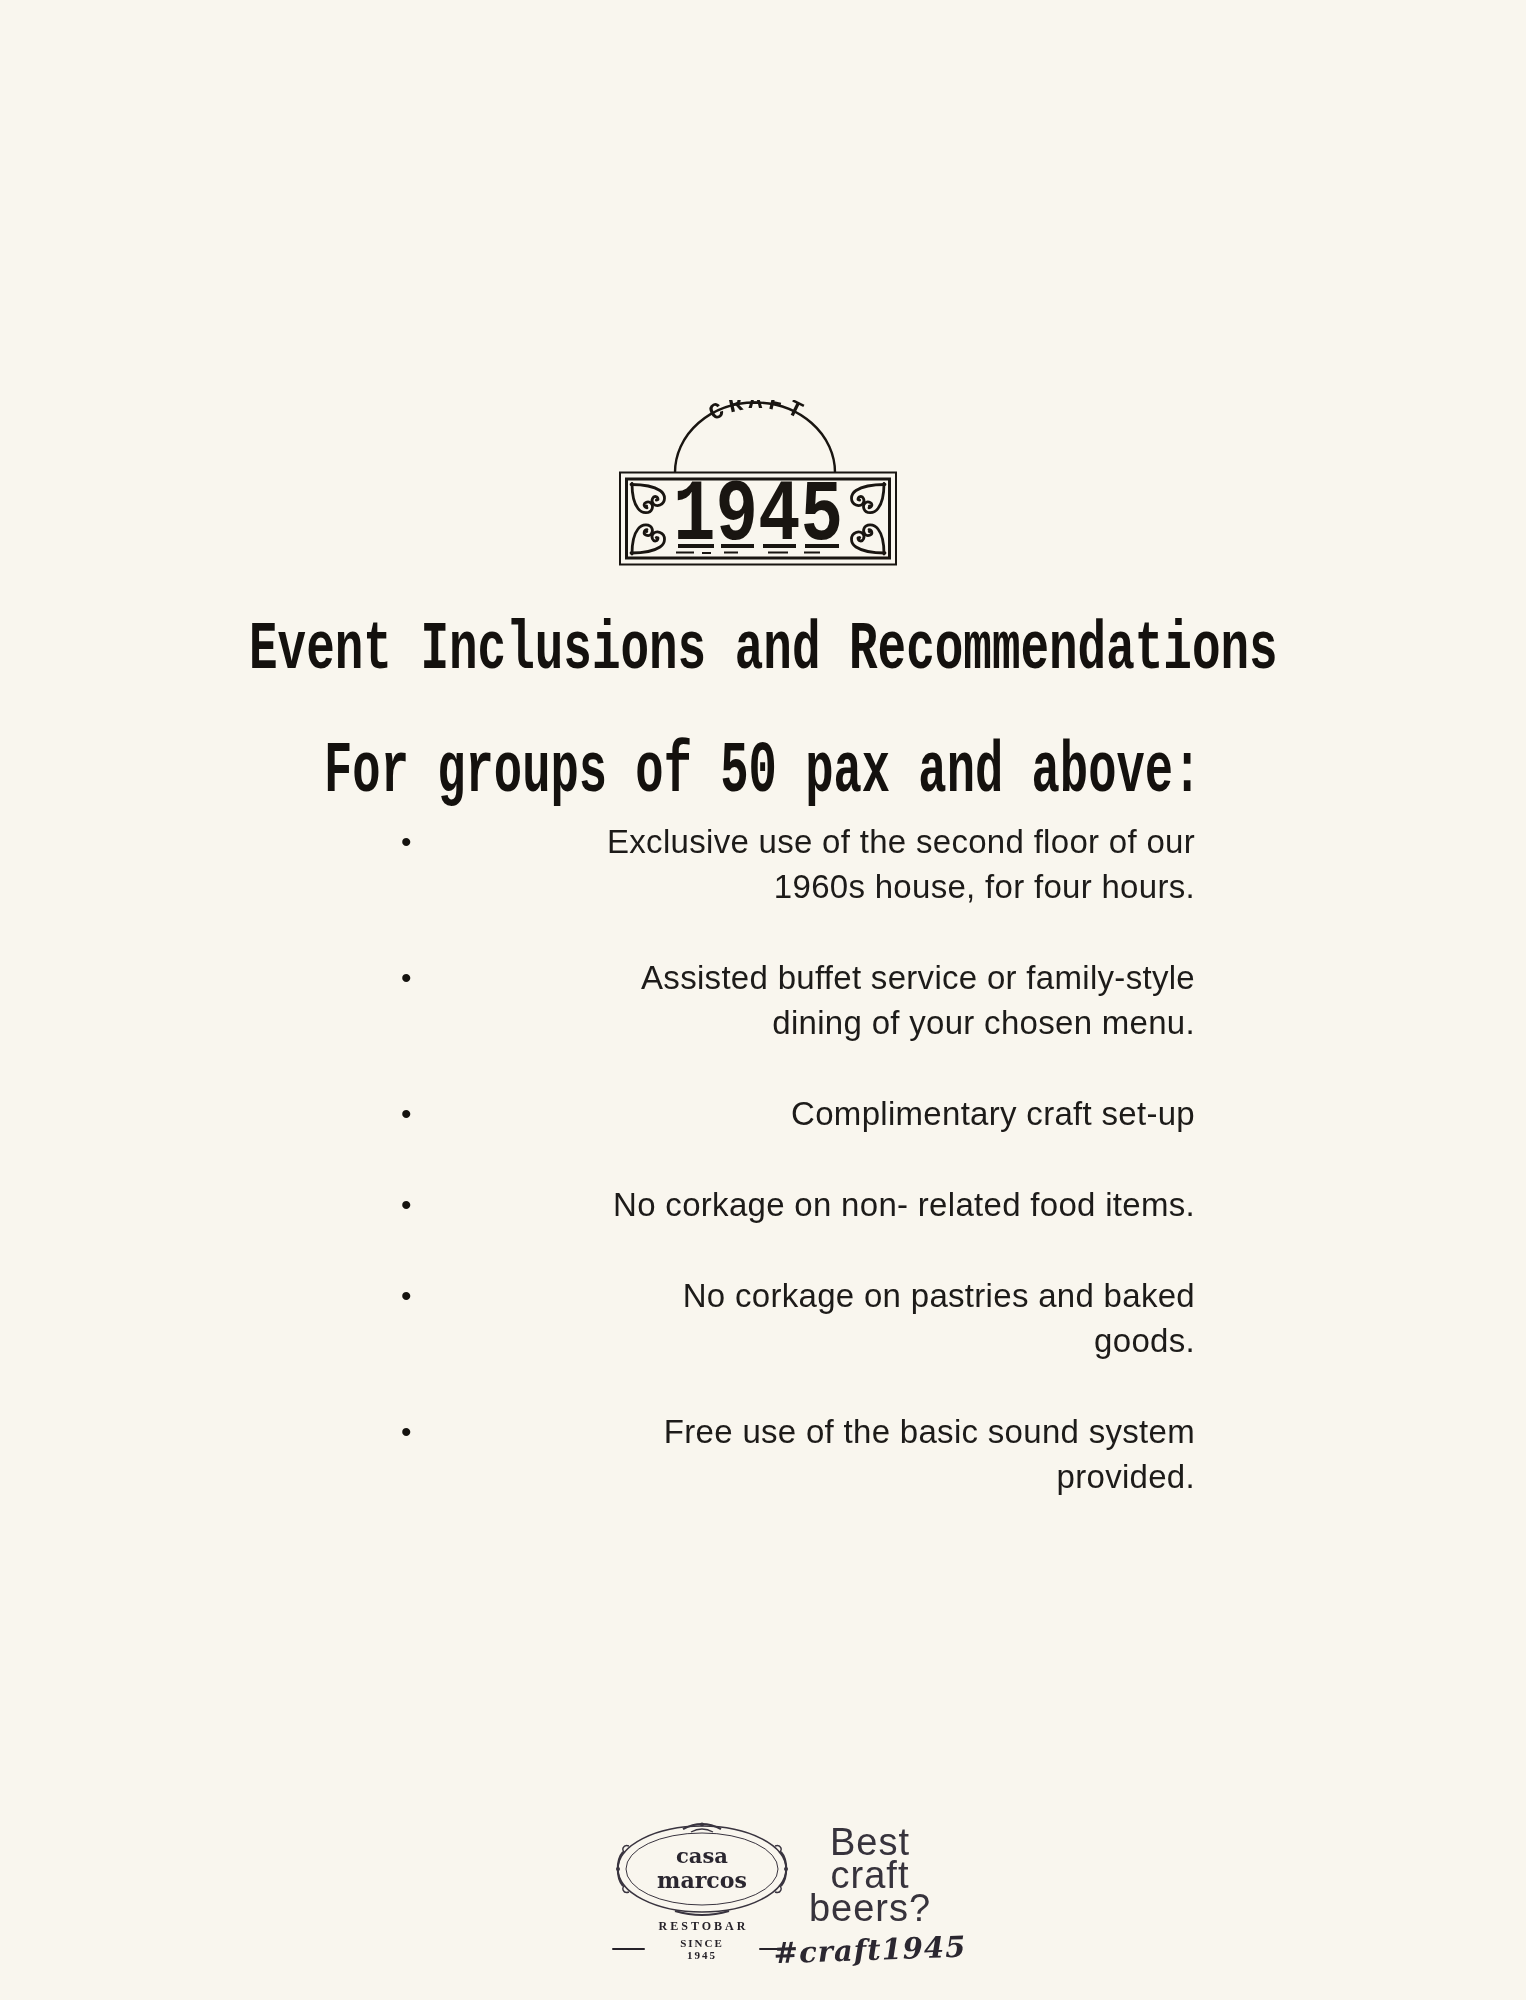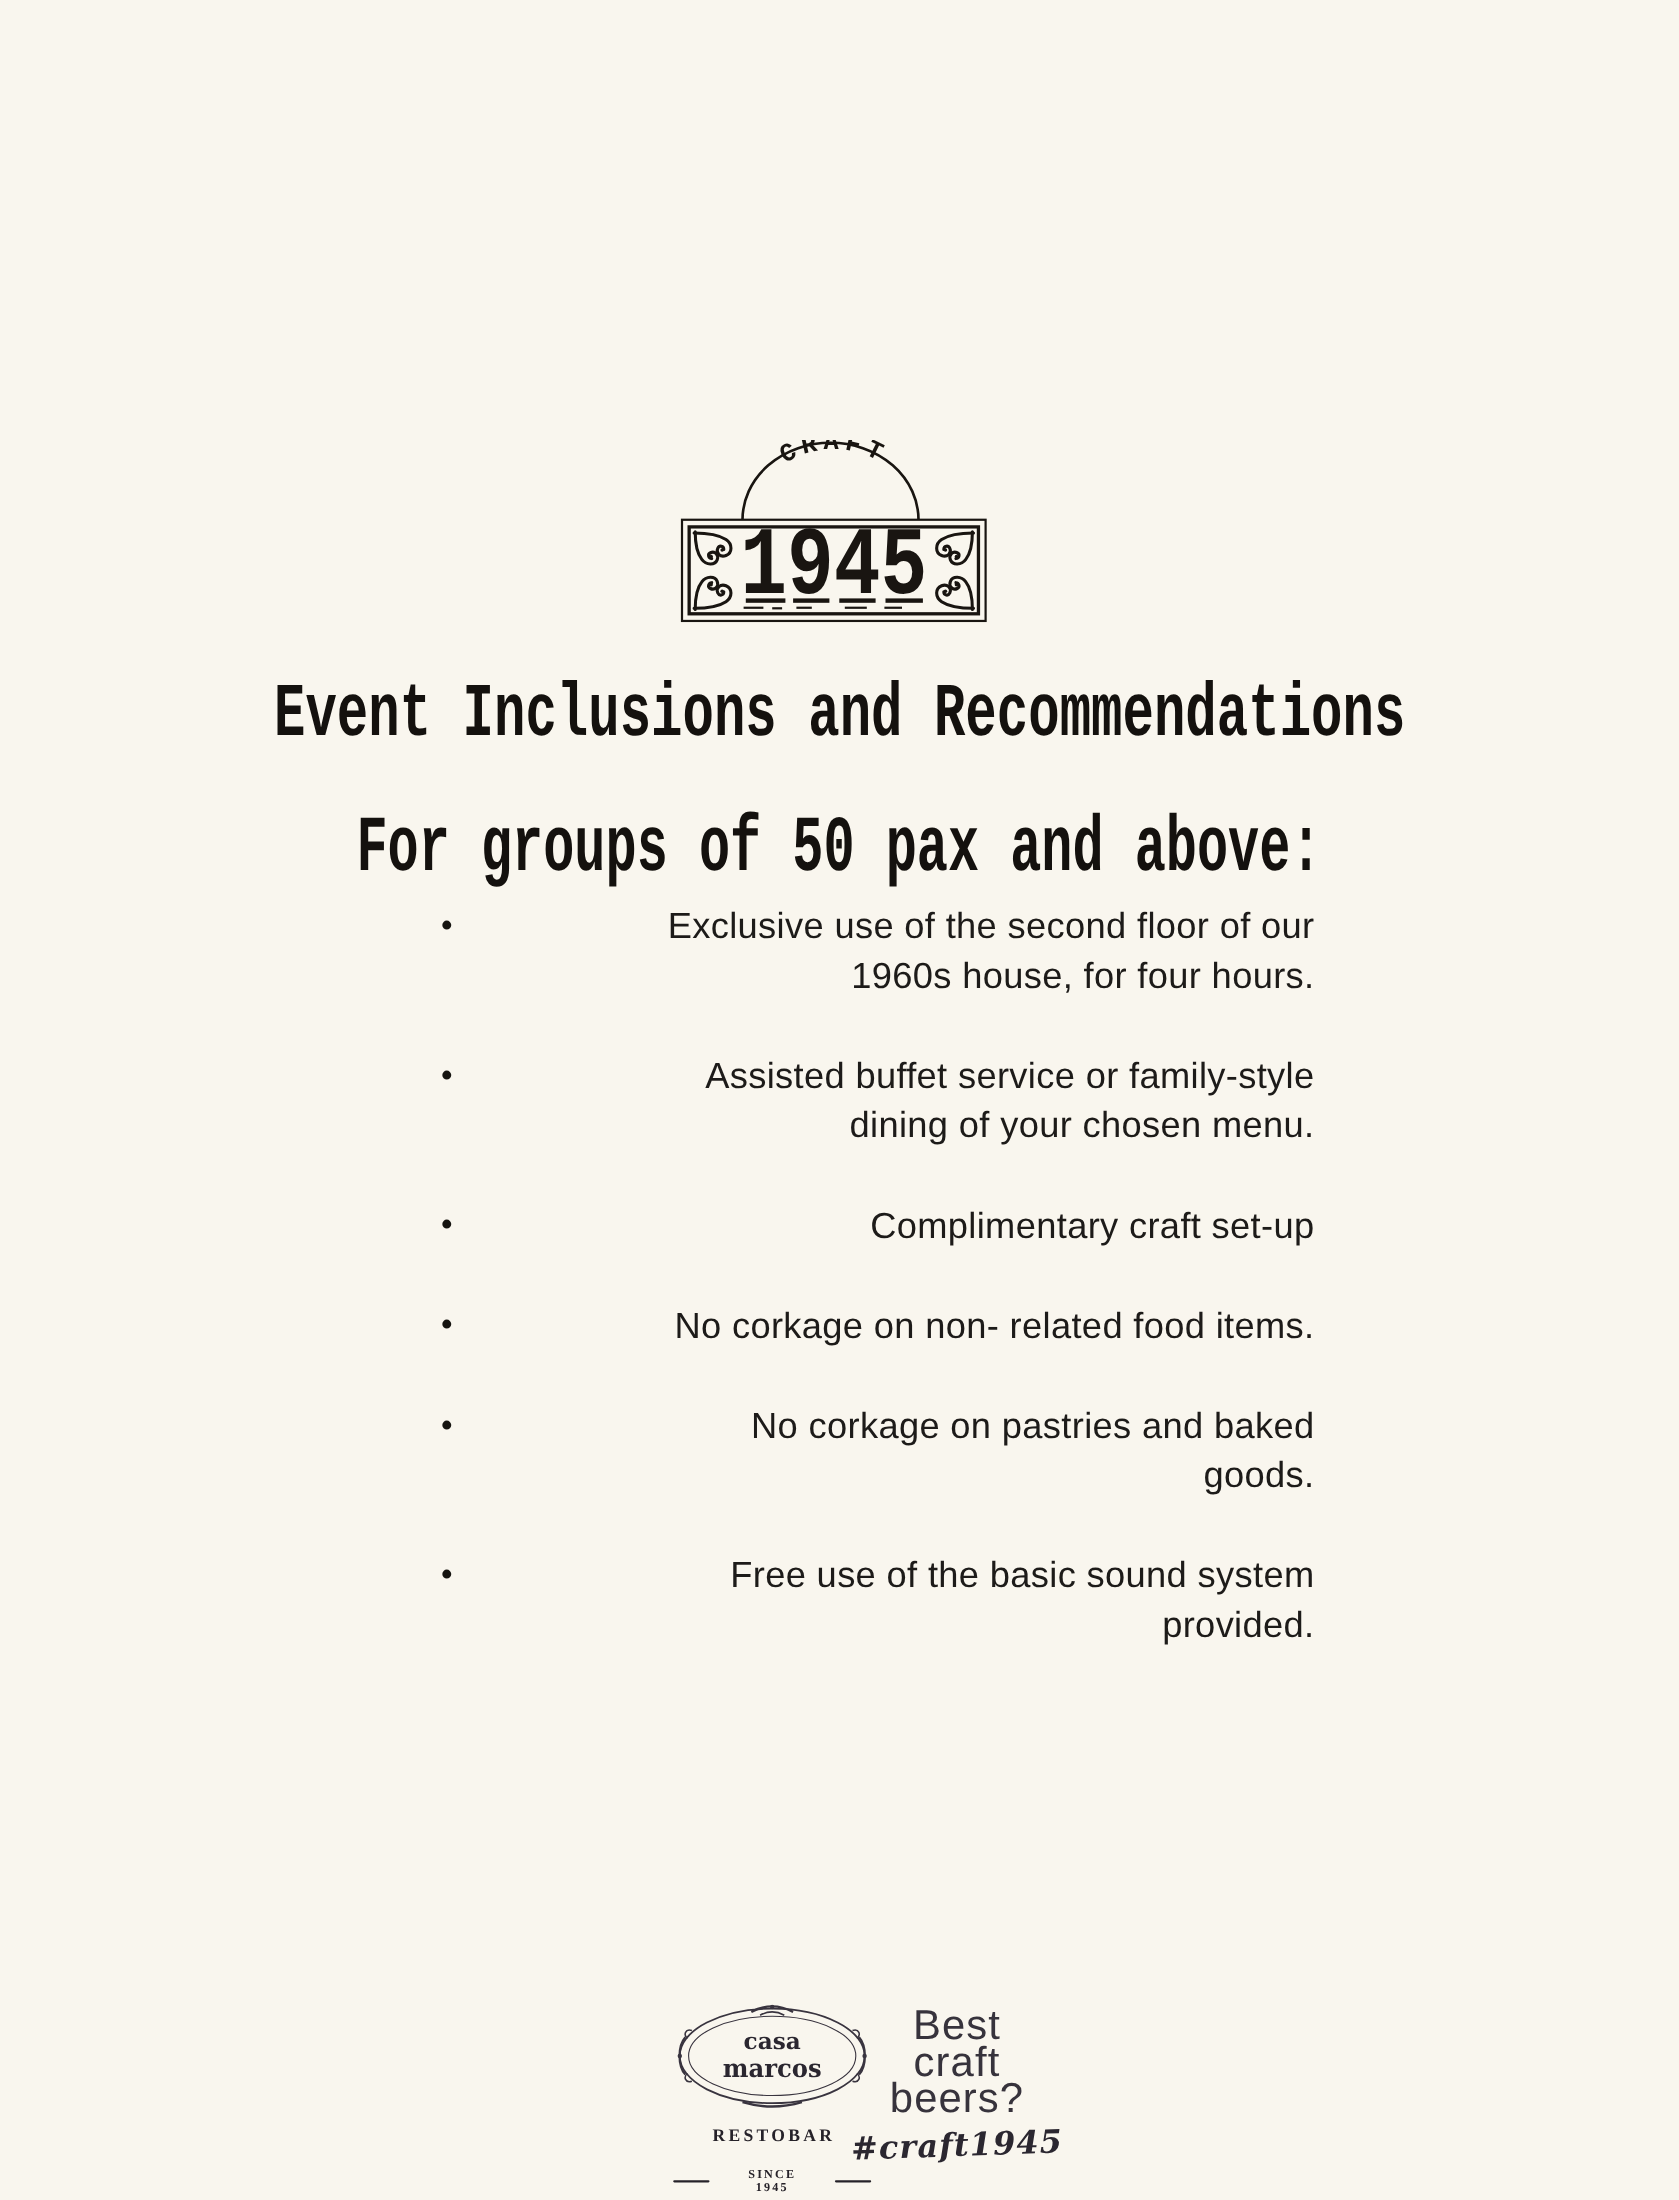--- a/index.html
+++ b/index.html
@@ -40,25 +40,25 @@
   .inclusions li::before{
     content:"•"; position:absolute; left:-34px; top:0;
     font-size:30px; line-height:45px; color:#15130f;
   }
   .inclusions .li-text{white-space:pre-line;}
 
   
   .casamarcos{position:absolute; left:612px; top:1822px; width:180px; text-align:center; color:#2e2a33;}
   .casamarcos svg{display:block; margin:0 auto;}
   .restobar{
-    margin-top:15px; font-family:"Liberation Serif", serif; font-weight:700;
-    font-size:16px; letter-spacing:3px; padding-left:3px; color:#262229;
+    margin-top:1px; font-family:"Liberation Serif", serif; font-weight:700;
+    font-size:12px; letter-spacing:3px; padding-left:3px; color:#262229;
   }
   .since{
-    margin-top:20px; display:flex; align-items:center; justify-content:center; gap:22px;
+    margin-top:3px; display:flex; align-items:center; justify-content:center; gap:22px;
     font-family:"Liberation Serif", serif; font-weight:700; font-size:11px;
     letter-spacing:2px; color:#262229;
   }
   .since .rule{width:36px; height:2px; background:#262229; border-radius:1px;}
 
   .tagline{
     position:absolute; left:770px; top:1826px; width:200px; text-align:center;
     font-family:"Liberation Sans", sans-serif; font-size:38px; line-height:33px;
     letter-spacing:1px; color:#37333c;
   }

